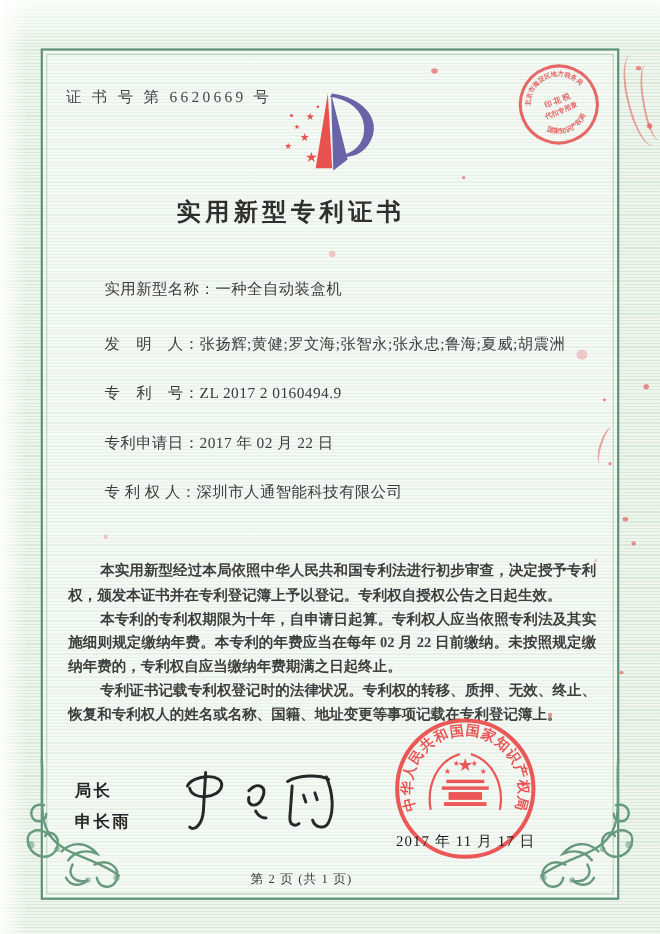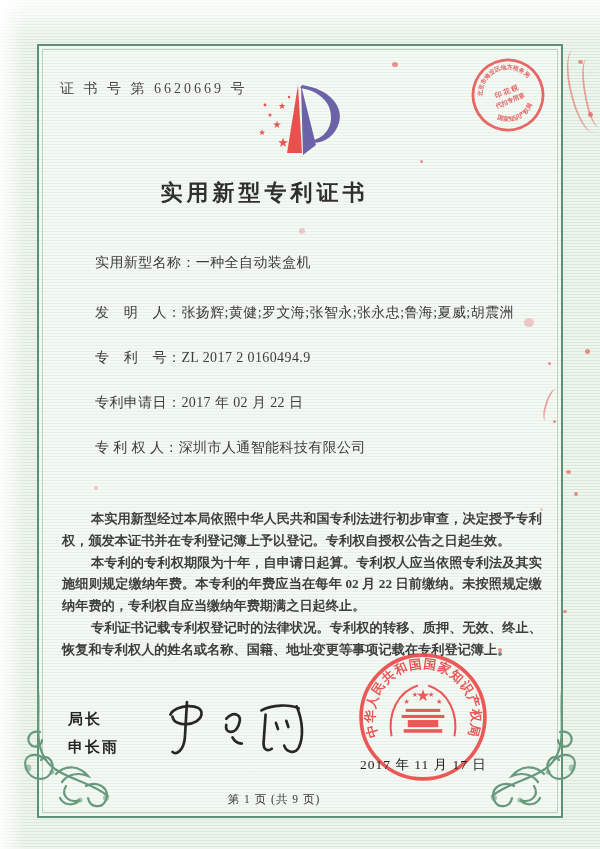--- a/index.html
+++ b/index.html
@@ -166,21 +166,21 @@
     <text font-size="5.8" fill="#dd4b4b" font-weight="bold">
       <textPath href="#taxTop" startOffset="50%" text-anchor="middle">北京市海淀区地方税务局</textPath>
     </text>
     <text font-size="6" fill="#dd4b4b" font-weight="bold">
       <textPath href="#taxBottom" startOffset="50%" text-anchor="middle">国家知识产权局</textPath>
     </text>
     <text x="40" y="38.5" font-size="7" fill="#dd4b4b" text-anchor="middle" font-weight="bold">印 花 税</text>
     <text x="40" y="48" font-size="6.2" fill="#dd4b4b" text-anchor="middle" font-weight="bold">代扣专用章</text>
   </svg>
 
-  <div class="footer">第 1 页 (共 9 页)</div>
+  <div class="footer">第 2 页 (共 1 页)</div>
 
   <div class="spk" style="left:392px;top:62px;width:6px;height:5px;"></div>
   <div class="spk faint" style="left:299px;top:228px;width:6px;height:6px;"></div>
   <div class="streak" style="left:570px;top:48px;width:26px;height:86px;transform:rotate(-14deg);"></div>
   <div class="streak" style="left:584px;top:58px;width:16px;height:70px;transform:rotate(-10deg);"></div>
   <div class="spk" style="left:578px;top:60px;width:5px;height:4px;"></div>
   <div class="spk" style="left:588px;top:112px;width:5px;height:5px;"></div>
   <div class="spk faint" style="left:524px;top:318px;width:10px;height:9px;"></div>
   <div class="spk" style="left:585px;top:349px;width:5px;height:5px;"></div>
   <div class="spk" style="left:548px;top:362px;width:3px;height:3px;"></div>

